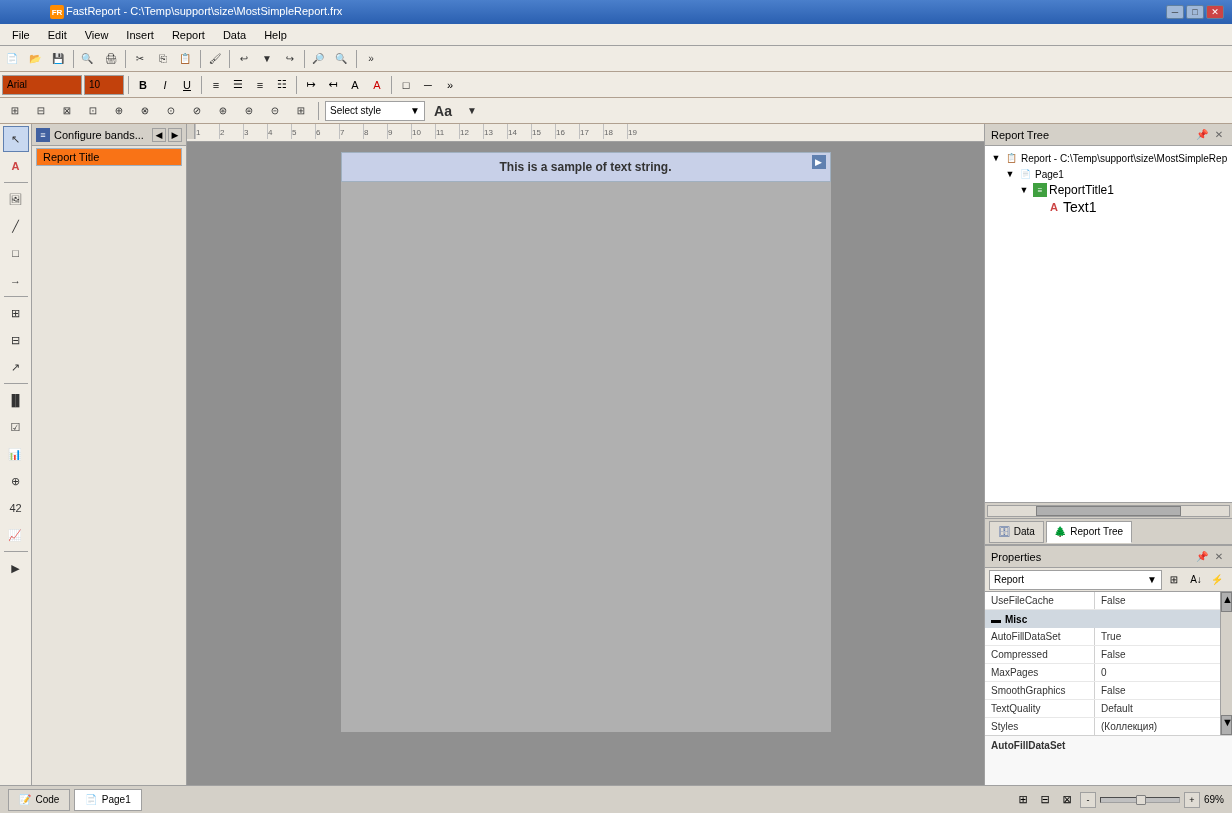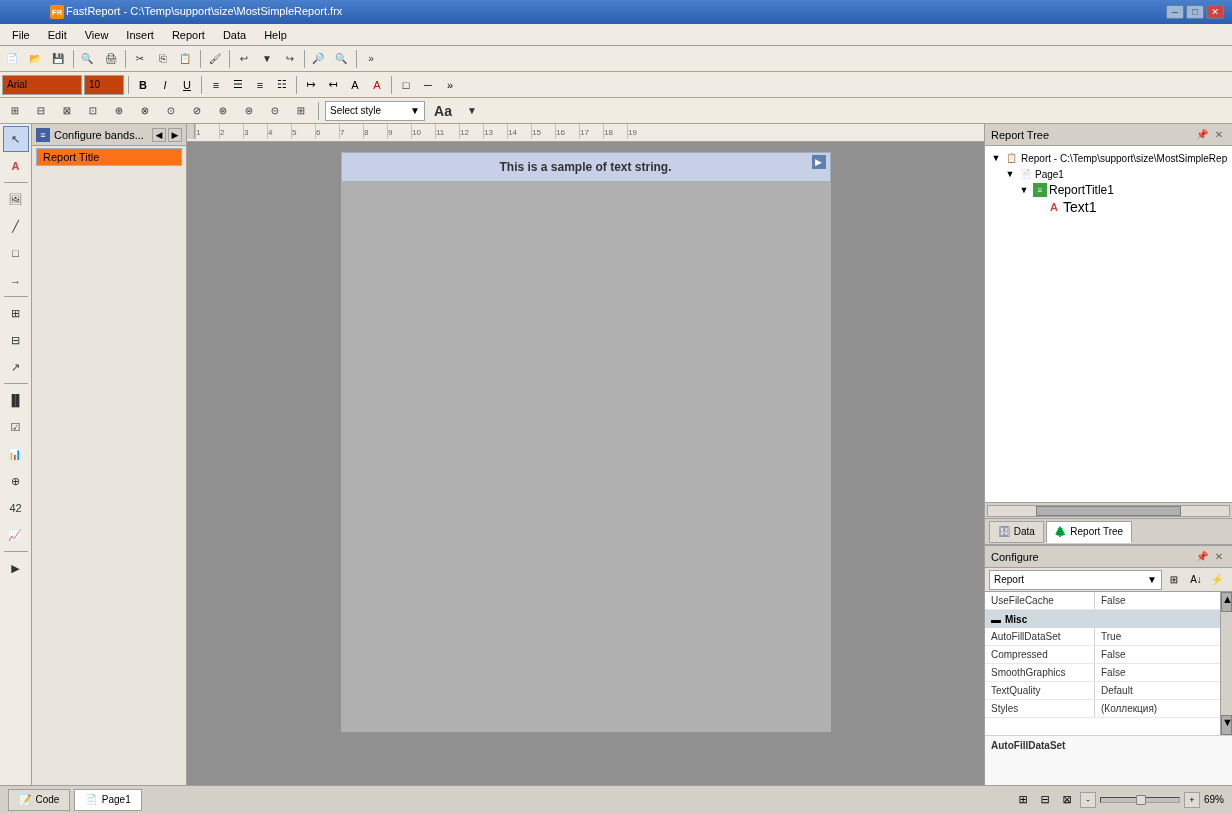--- a/index.html
+++ b/index.html
@@ -667,21 +667,21 @@
         </div>
         <div class="tree-tab active">
           <span style="color:#4060a0;font-size:10px;">🌲</span>
           <span>Report Tree</span>
         </div>
       </div>
     </div>
 
     <div class="props-panel">
       <div class="props-header">
-        <span>Configure</span>
+        <span>Properties</span>
         <div class="panel-header-btns">
           <button class="panel-btn">📌</button>
           <button class="panel-btn">✕</button>
         </div>
       </div>
 
       <div class="props-toolbar">
         <div class="props-dropdown">
           <span>Report</span>
           <span style="margin-left:auto;">▼</span>
@@ -706,20 +706,24 @@
         <div class="props-row">
           <div class="props-name">AutoFillDataSet</div>
           <div class="props-value">True</div>
         </div>
 
         <div class="props-row">
           <div class="props-name">Compressed</div>
           <div class="props-value">False</div>
         </div>
 
+        <div class="props-row">
+          <div class="props-name">MaxPages</div>
+          <div class="props-value">0</div>
+        </div>
 
         <div class="props-row">
           <div class="props-name">SmoothGraphics</div>
           <div class="props-value">False</div>
         </div>
 
         <div class="props-row">
           <div class="props-name">TextQuality</div>
           <div class="props-value">Default</div>
         </div>

